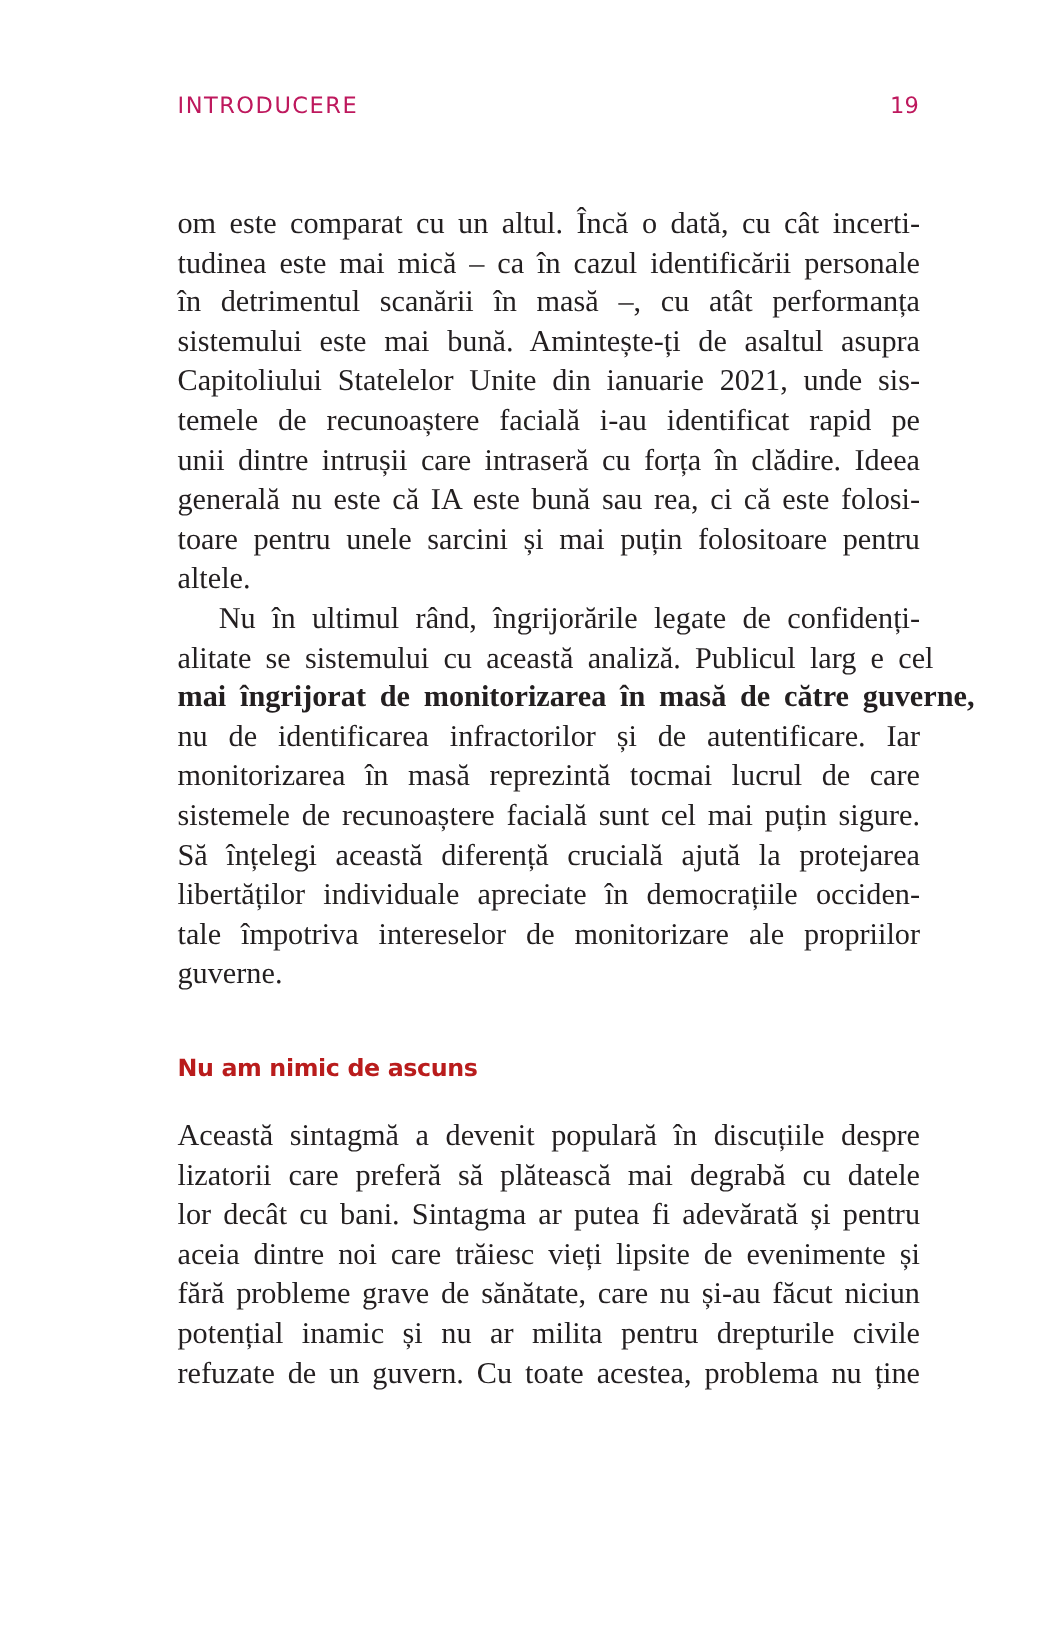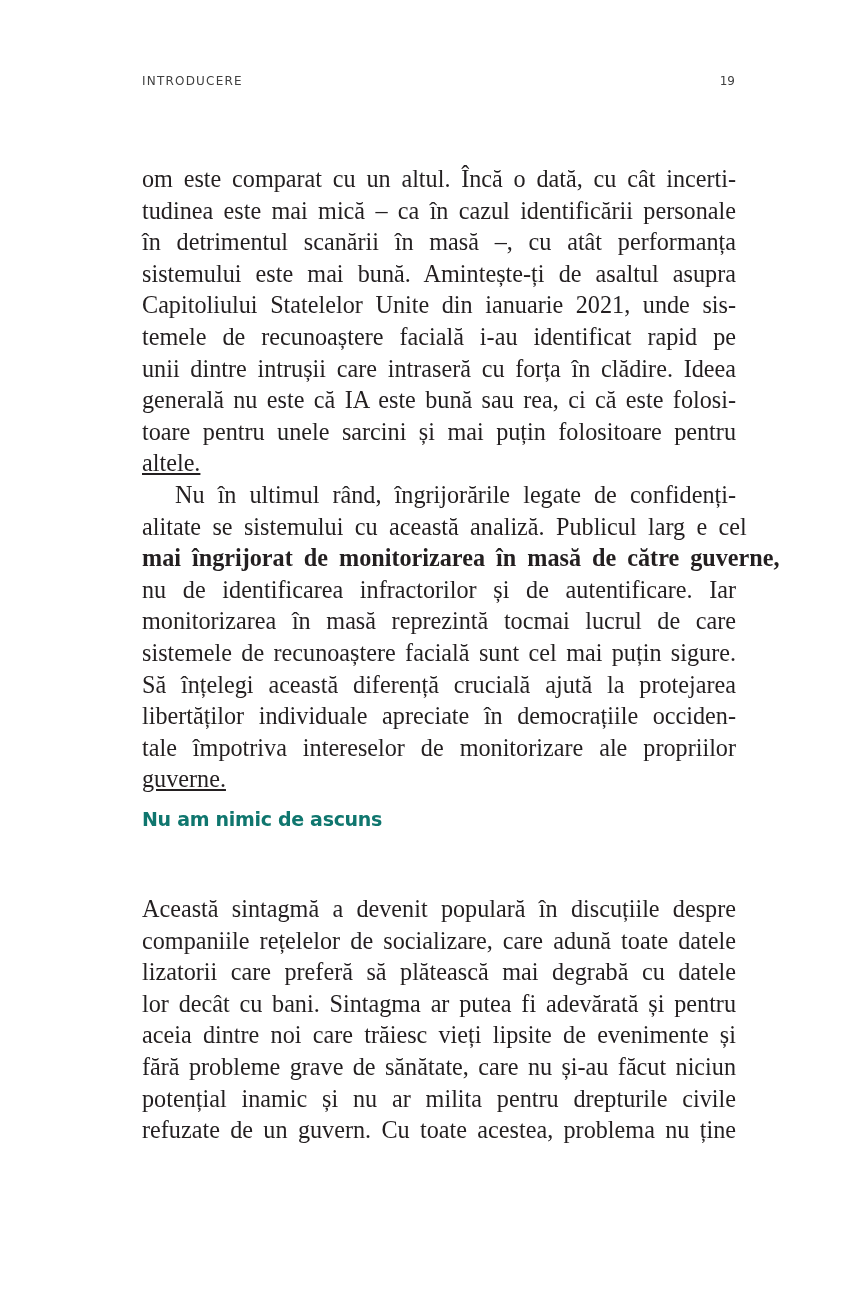--- a/index.html
+++ b/index.html
@@ -14,23 +14,23 @@
     overflow: hidden;
     color: #231f20;
   }
   .running-header {
     position: absolute;
     left: 142px;
     top: 74px;
     width: 593px;
     height: 20px;
     font-family: "DejaVu Sans", sans-serif;
-    font-size: 12px;
+    font-size: 18px;
     letter-spacing: 1.2px;
-    color: #404040;
+    color: #be185d;
   }
   .running-header .title {
     position: absolute;
     left: 0;
     top: 0;
   }
   .running-header .page-num {
     position: absolute;
     right: 0;
     top: 0;
@@ -46,27 +46,27 @@
     line-height: 31.6px;
     text-align: justify;
     hyphens: manual;
   }
   .body-text p {
     margin: 0;
   }
   .section-heading {
     position: absolute;
     left: 142px;
-    top: 804px;
+    top: 840px;
     width: 594px;
     font-family: "DejaVu Sans", sans-serif;
     font-weight: bold;
     font-size: 19px;
     line-height: 30px;
-    color: #0f766e;
+    color: #b91c1c;
     letter-spacing: -0.3px;
   }
   .body-text-2 {
     position: absolute;
     left: 142px;
     top: 893px;
     width: 594px;
     font-family: "Liberation Serif", "DejaVu Serif", serif;
     font-size: 24.2px;
     line-height: 31.6px;
@@ -75,21 +75,20 @@
   .body-text-2 p { margin: 0; }
   .line {
     display: block;
     text-align: justify;
     text-align-last: justify;
     white-space: nowrap;
     overflow: visible;
   }
   .line.last {
     text-align-last: left;
-    text-decoration: underline;
   }
 </style>
 </head>
 <body>
 
 <div class="running-header">
   <span class="title">INTRODUCERE</span>
   <span class="page-num">19</span>
 </div>
 
@@ -118,21 +117,20 @@
     <span class="line" style="display: block; white-space: nowrap; word-spacing: 9.89844px;">tale împotriva intereselor de monitorizare ale propriilor</span>
     <span class="line last">guverne.</span>
   </p>
 </div>
 
 <div class="section-heading">Nu am nimic de ascuns</div>
 
 <div class="body-text-2">
   <p>
     <span class="line" style="display: block; white-space: nowrap; word-spacing: 7.23438px;">Această sintagmă a devenit populară în discuțiile despre</span>
-    <span class="line" style="display: block; white-space: nowrap; word-spacing: 4.08482px;">companiile rețelelor de socializare, care adună toate datele</span>
     <span class="line" style="display: block; white-space: nowrap; word-spacing: 7.43945px;">lizatorii care preferă să plătească mai degrabă cu datele</span>
     <span class="line" style="display: block; white-space: nowrap; word-spacing: 3.725px;">lor decât cu bani. Sintagma ar putea fi adevărată și pentru</span>
     <span class="line" style="display: block; white-space: nowrap; word-spacing: 5.18403px;">aceia dintre noi care trăiesc vieți lipsite de evenimente și</span>
     <span class="line" style="display: block; white-space: nowrap; word-spacing: 3.32292px;">fără probleme grave de sănătate, care nu și-au făcut niciun</span>
     <span class="line" style="display: block; white-space: nowrap; word-spacing: 8.76172px;">potențial inamic și nu ar milita pentru drepturile civile</span>
     <span class="line" style="display: block; white-space: nowrap; word-spacing: 4.28819px;">refuzate de un guvern. Cu toate acestea, problema nu ține</span>
   </p>
 </div>
 
 </body></html>

